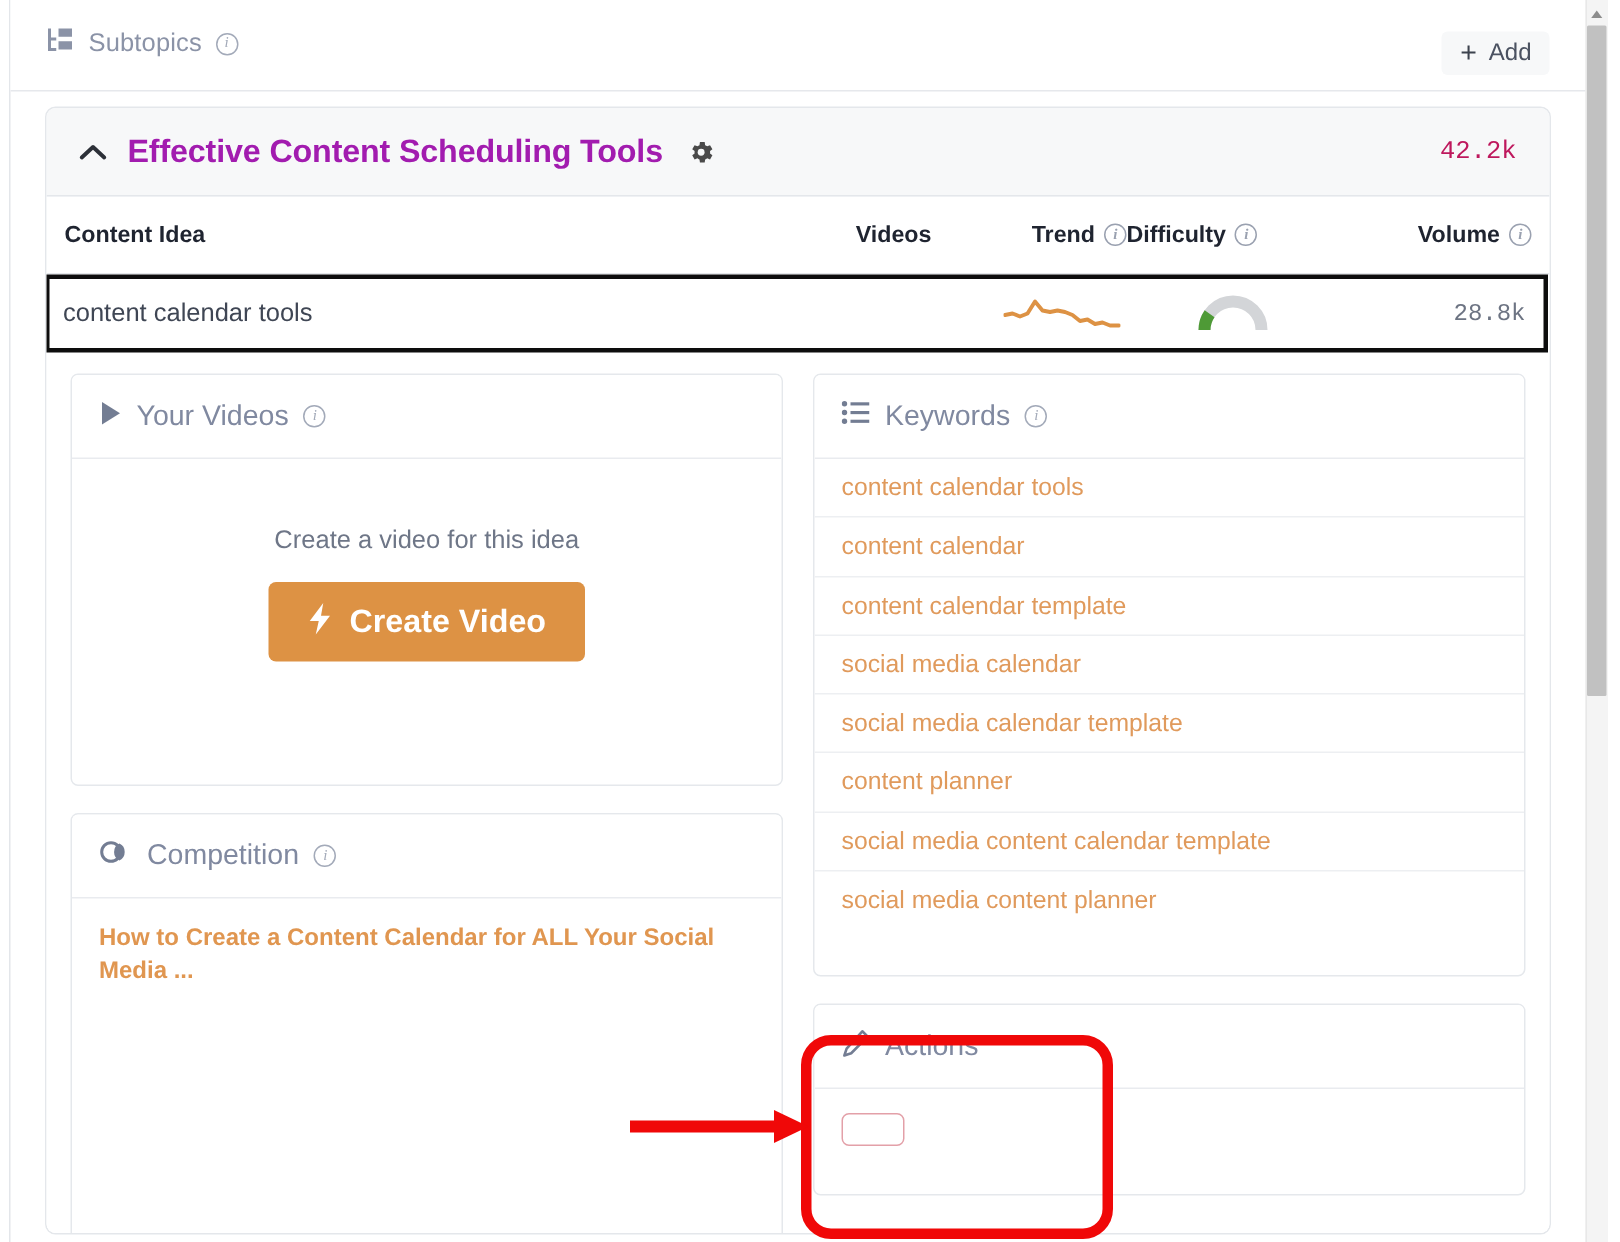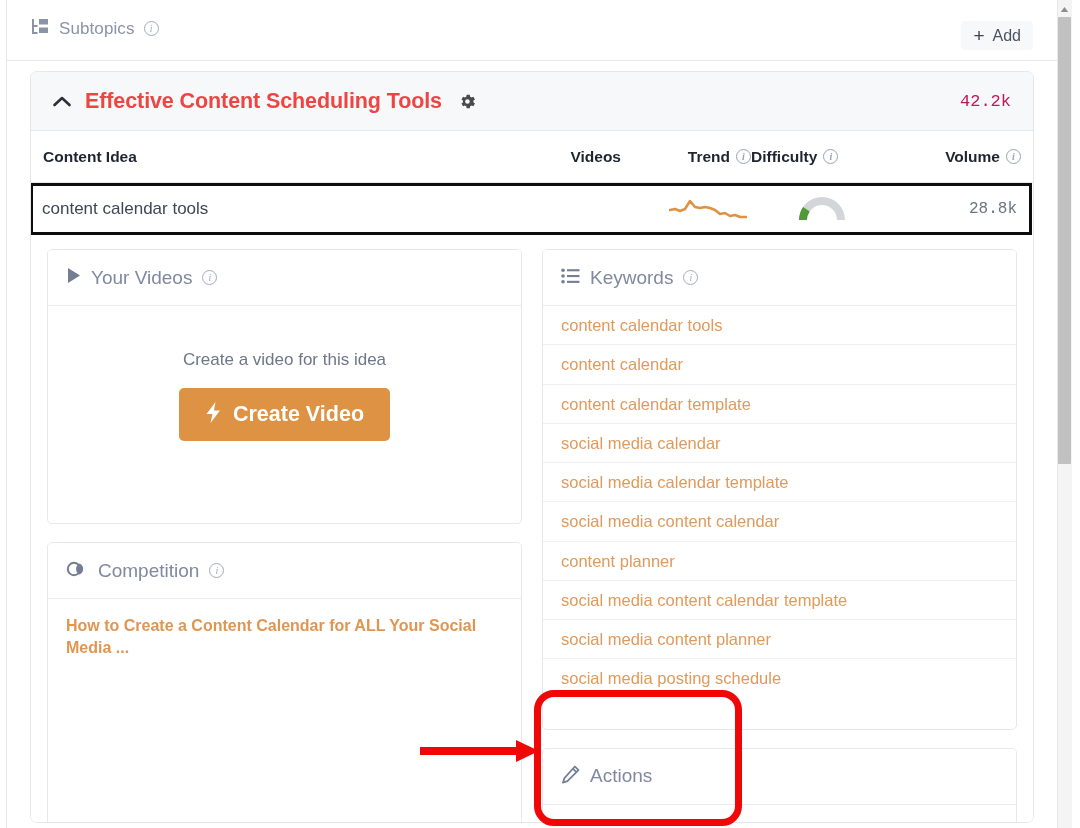--- a/index.html
+++ b/index.html
@@ -66,21 +66,21 @@
     border-bottom: 1px solid #e4e7eb;
     display: flex; align-items: center; padding: 0 22px 0 18px;
     position: relative;
   }
   .chev {
     width: 26px; display: flex; align-items: center; justify-content: center;
     color: #2c3038; cursor: pointer;
   }
   .card-title {
     margin-left: 10px;
-    font-size: 21.5px; font-weight: bold; color: #ef4444; letter-spacing: -.1px;
+    font-size: 21.5px; font-weight: bold; color: #a21caf; letter-spacing: -.1px;
   }
   .gear-wrap { margin-left: 16px; display: flex; align-items: center; cursor: pointer; }
   .card-volume {
     margin-left: auto;
     font-family: "Liberation Mono", monospace;
     font-size: 17px; color: #be185d;
   }
 
   
   .tbl { width: 100%; background: #fff; }
@@ -348,25 +348,23 @@
               <span class="panel-title">Keywords</span>
               <span class="icon-info">i</span>
             </div>
             <div class="panel-body">
               <div class="kw-list">
                 <div class="kw-item">content calendar tools</div>
                 <div class="kw-item">content calendar</div>
                 <div class="kw-item">content calendar template</div>
                 <div class="kw-item">social media calendar</div>
                 <div class="kw-item">social media calendar template</div>
-                <div class="kw-item">social media content calendar</div>
                 <div class="kw-item">content planner</div>
                 <div class="kw-item">social media content calendar template</div>
                 <div class="kw-item">social media content planner</div>
-                <div class="kw-item">social media posting schedule</div>
               </div>
               <div class="kw-pad"></div>
             </div>
           </div>
 
           <div class="panel actions-panel">
             <div class="panel-head">
               <span>
                 <svg width="19" height="19" viewBox="0 0 20 20" aria-hidden="true">
                   <path d="M14.6 1.6 L18.4 5.4 L6.8 17 L2 18.6 L3.6 13.8 Z" fill="none" stroke="#737d93" stroke-width="1.8" stroke-linejoin="round"></path>

